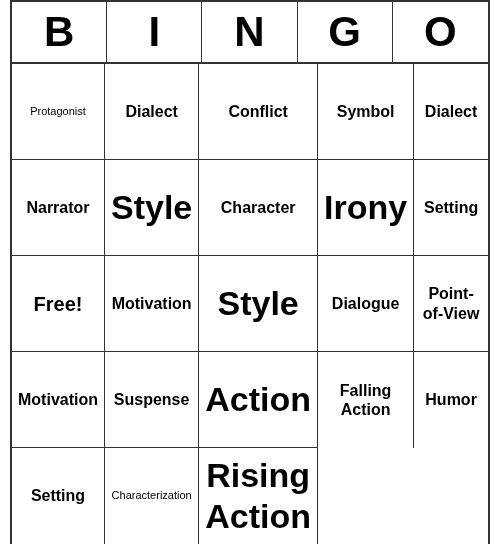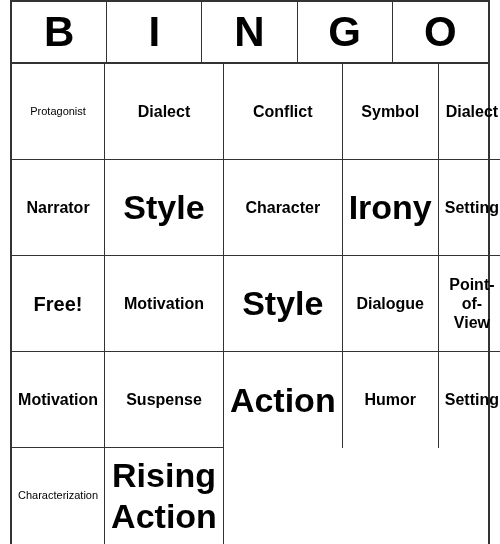--- a/index.html
+++ b/index.html
@@ -128,20 +128,23 @@
       <div class="bingo-cell">
         <span class="cell-text medium">Motivation</span>
       </div>
       <div class="bingo-cell">
         <span class="cell-text medium">Suspense</span>
       </div>
       <div class="bingo-cell">
         <span class="cell-text xlarge">Action</span>
       </div>
       <div class="bingo-cell">
+        <span class="cell-text medium">Falling Action</span>
+      </div>
+      <div class="bingo-cell">
         <span class="cell-text medium">Humor</span>
       </div>
       <div class="bingo-cell">
         <span class="cell-text medium">Setting</span>
       </div>
       <div class="bingo-cell">
         <span class="cell-text small">Characterization</span>
       </div>
       <div class="bingo-cell">
         <span class="cell-text xlarge">Rising Action</span>

